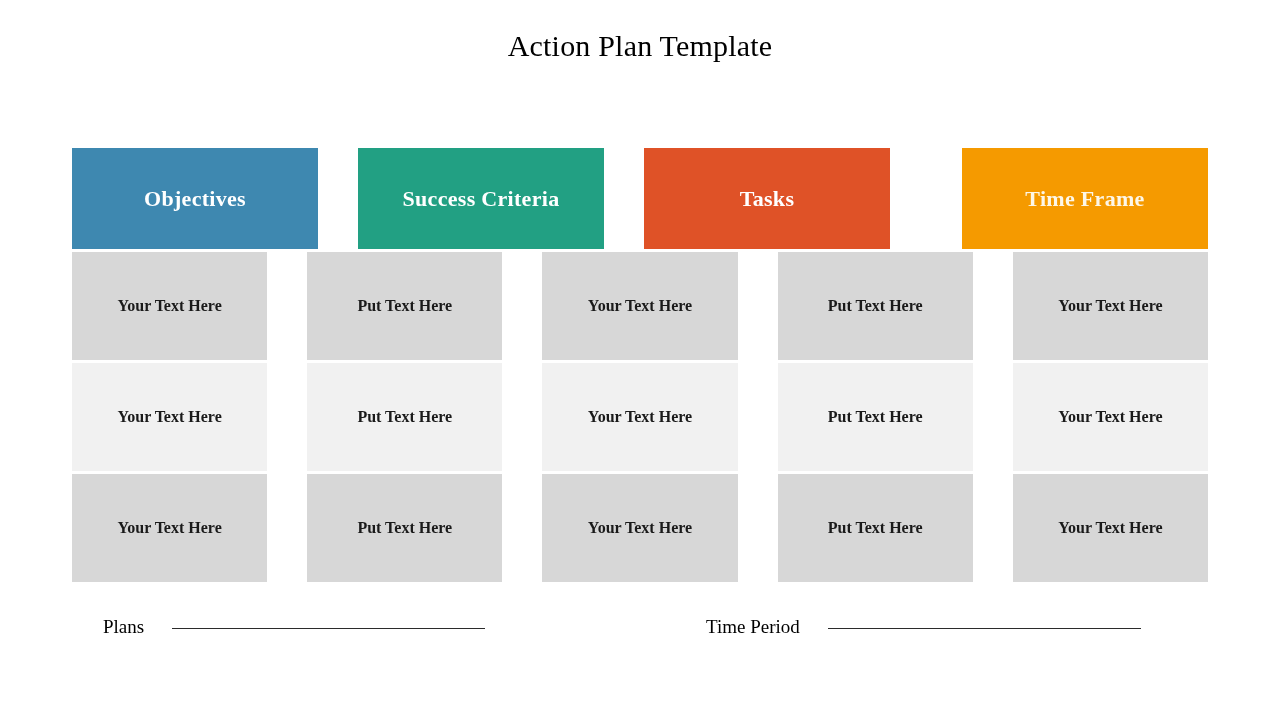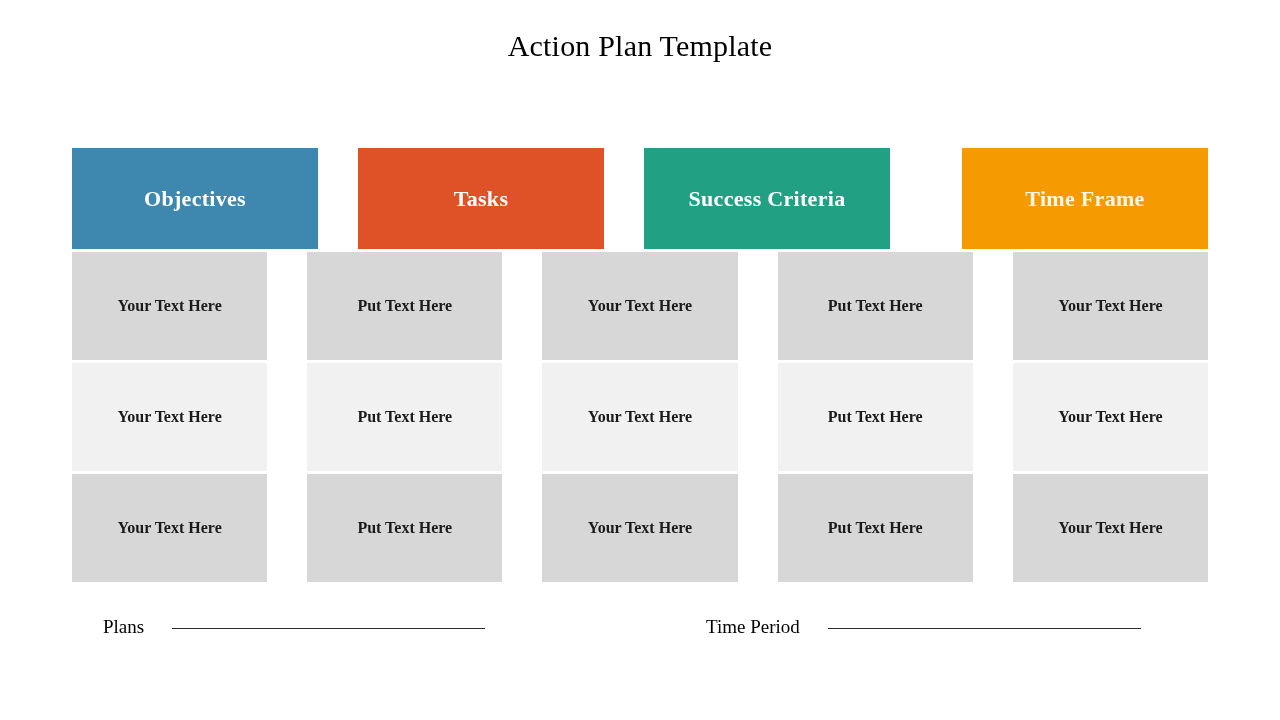--- a/index.html
+++ b/index.html
@@ -128,25 +128,25 @@
 <div class="slide">
 
   <div class="slide-title">Action Plan Template</div>
 
   <div class="table-wrap">
 
     <div class="grid-row header-row">
       <div class="cell" style="background-color: rgb(62, 136, 176);">
         <span>Objectives</span>
       </div>
+      <div class="cell" style="background-color: rgb(34, 160, 131);">
+        <span>Success Criteria</span>
+      </div>
       <div class="cell" style="background-color: rgb(223, 82, 39);">
         <span>Tasks</span>
-      </div>
-      <div class="cell" style="background-color: rgb(34, 160, 131);">
-        <span>Success Criteria</span>
       </div>
       <div class="cell tint-cream" style="background-color: rgb(245, 154, 0);">
         <span>Time Frame</span>
       </div>
     </div>
 
     <div class="grid-row body-row">
       <div class="cell" style="background-color: rgb(215, 215, 215);">
         <span>Your Text Here</span>
       </div>

